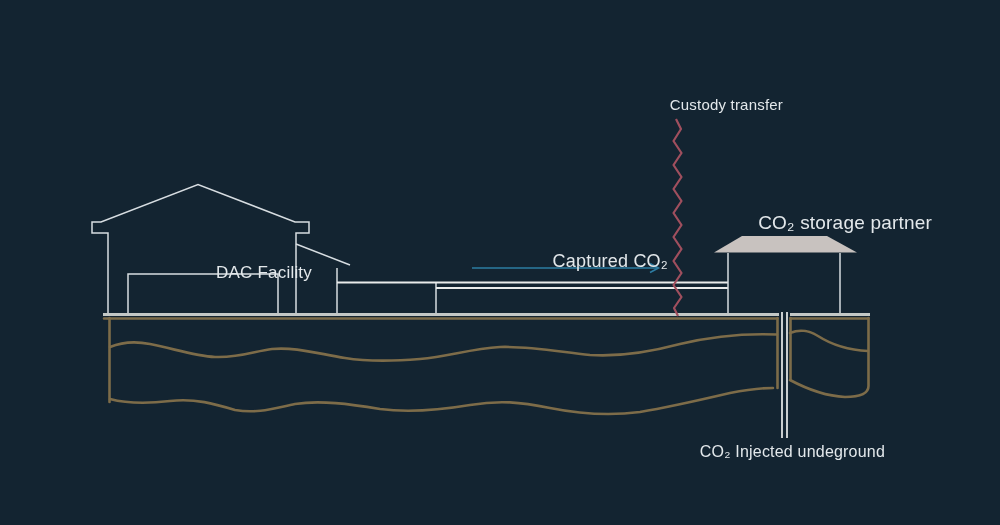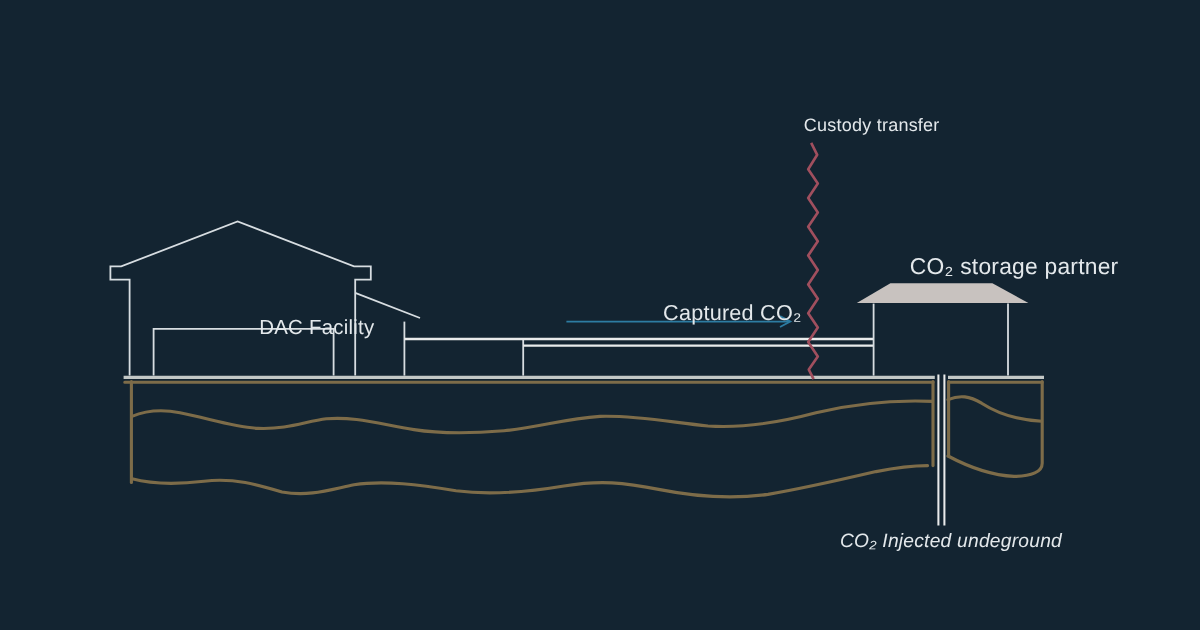--- a/index.html
+++ b/index.html
@@ -29,21 +29,21 @@
     text-align: right;
     white-space: nowrap;
     letter-spacing: 0.2px;
     line-height: 1.2;
     user-select: none;
   }
   .label-custody  { left: 563px; top: 96px;  width: 220px; font-size: 15px; }
   .label-captured { left: 448px; top: 239px; width: 220px; font-size: 18px; margin-top: 12px; }
   .label-storage  { left: 692px; top: 212px; width: 240px; font-size: 19px; }
   .label-dac      { left: 92px;  top: 263px; width: 220px; font-size: 17px; }
-  .label-injected { left: 645px; top: 442px; width: 240px; font-size: 16px; font-style: italic; }
+  .label-injected { left: 645px; top: 442px; width: 240px; font-size: 16px; }
 </style>
 </head>
 <body>
 
 <div class="stage">
 
   <svg class="diagram" width="1000" height="525" viewBox="0 0 1000 525">
 
     <g>
       <path class="outline" d="M108 313 L108 233 L92 233 L92 222 L101 222 L198 184.5 L295 222 L309 222 L309 233 L296 233 L296 313"></path>

